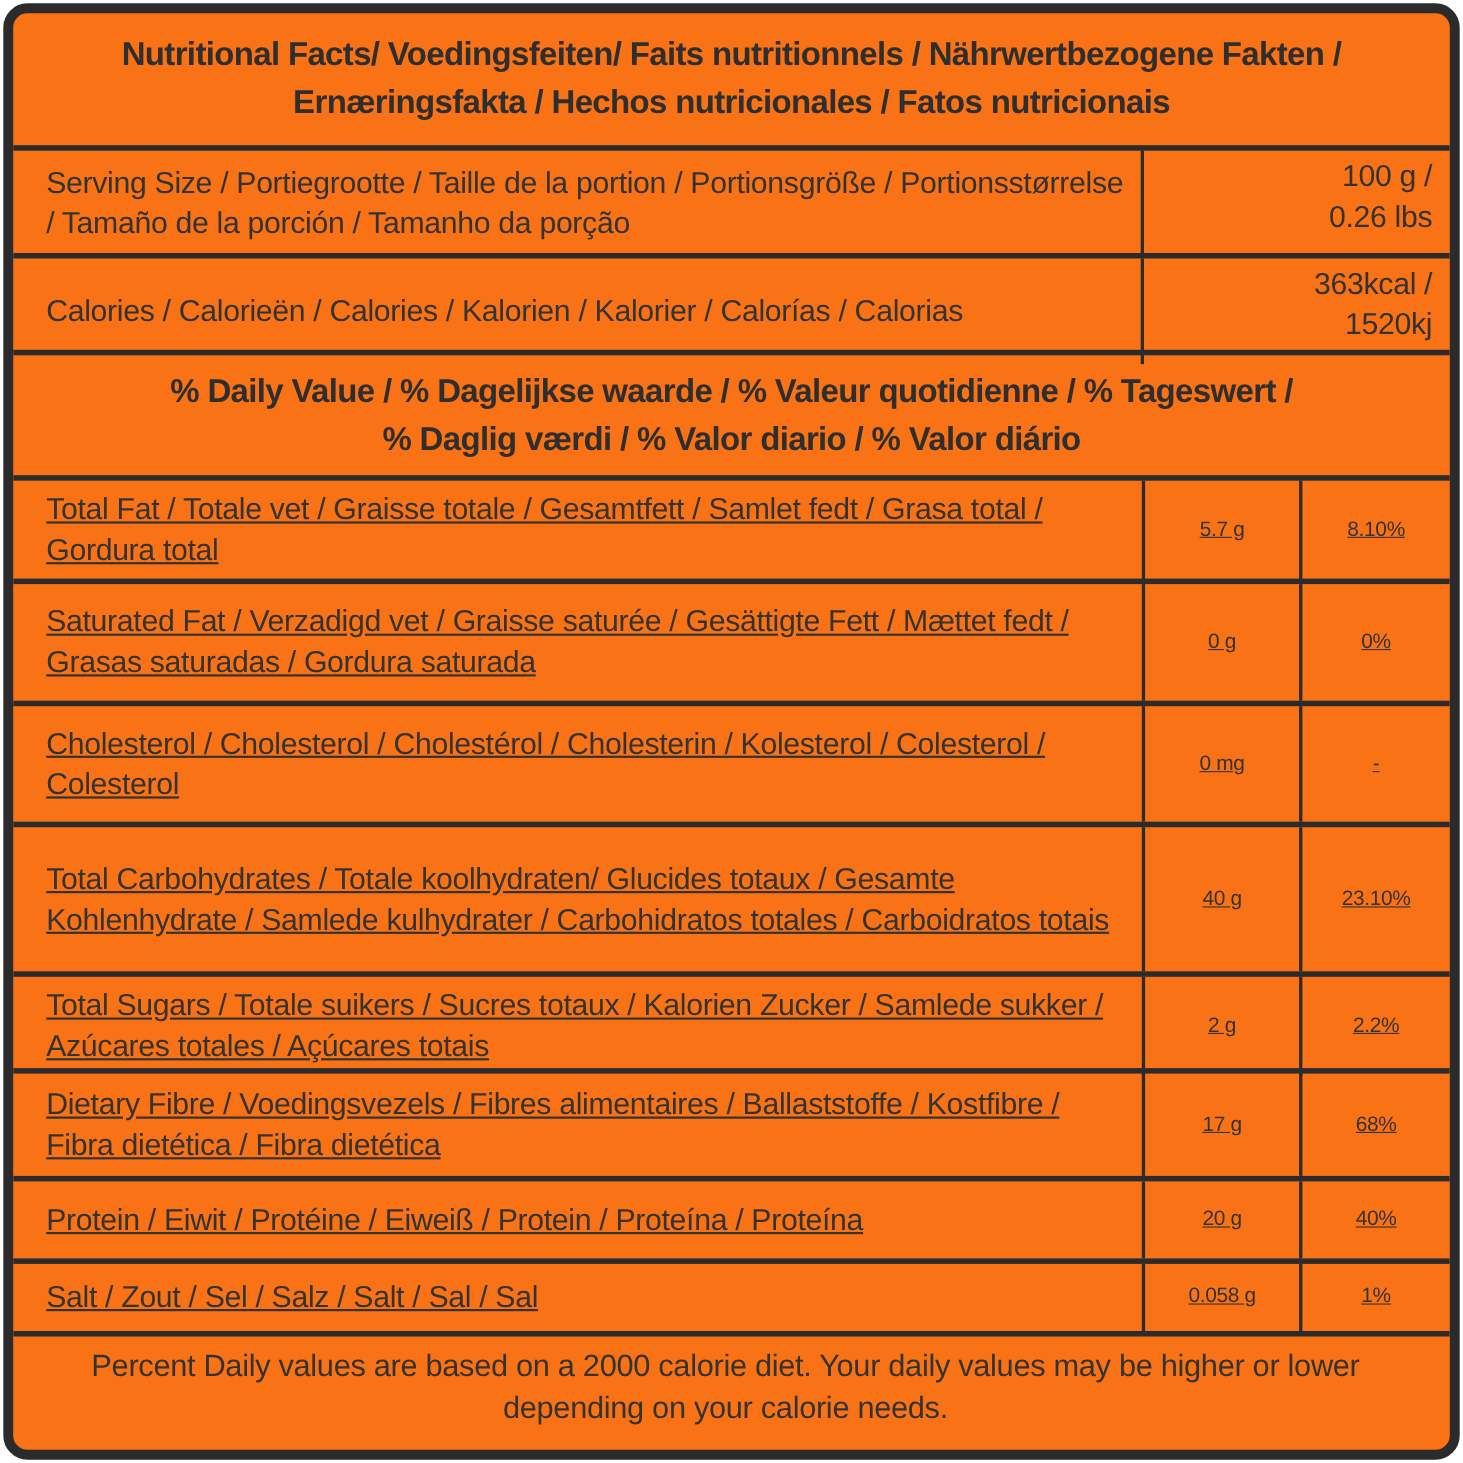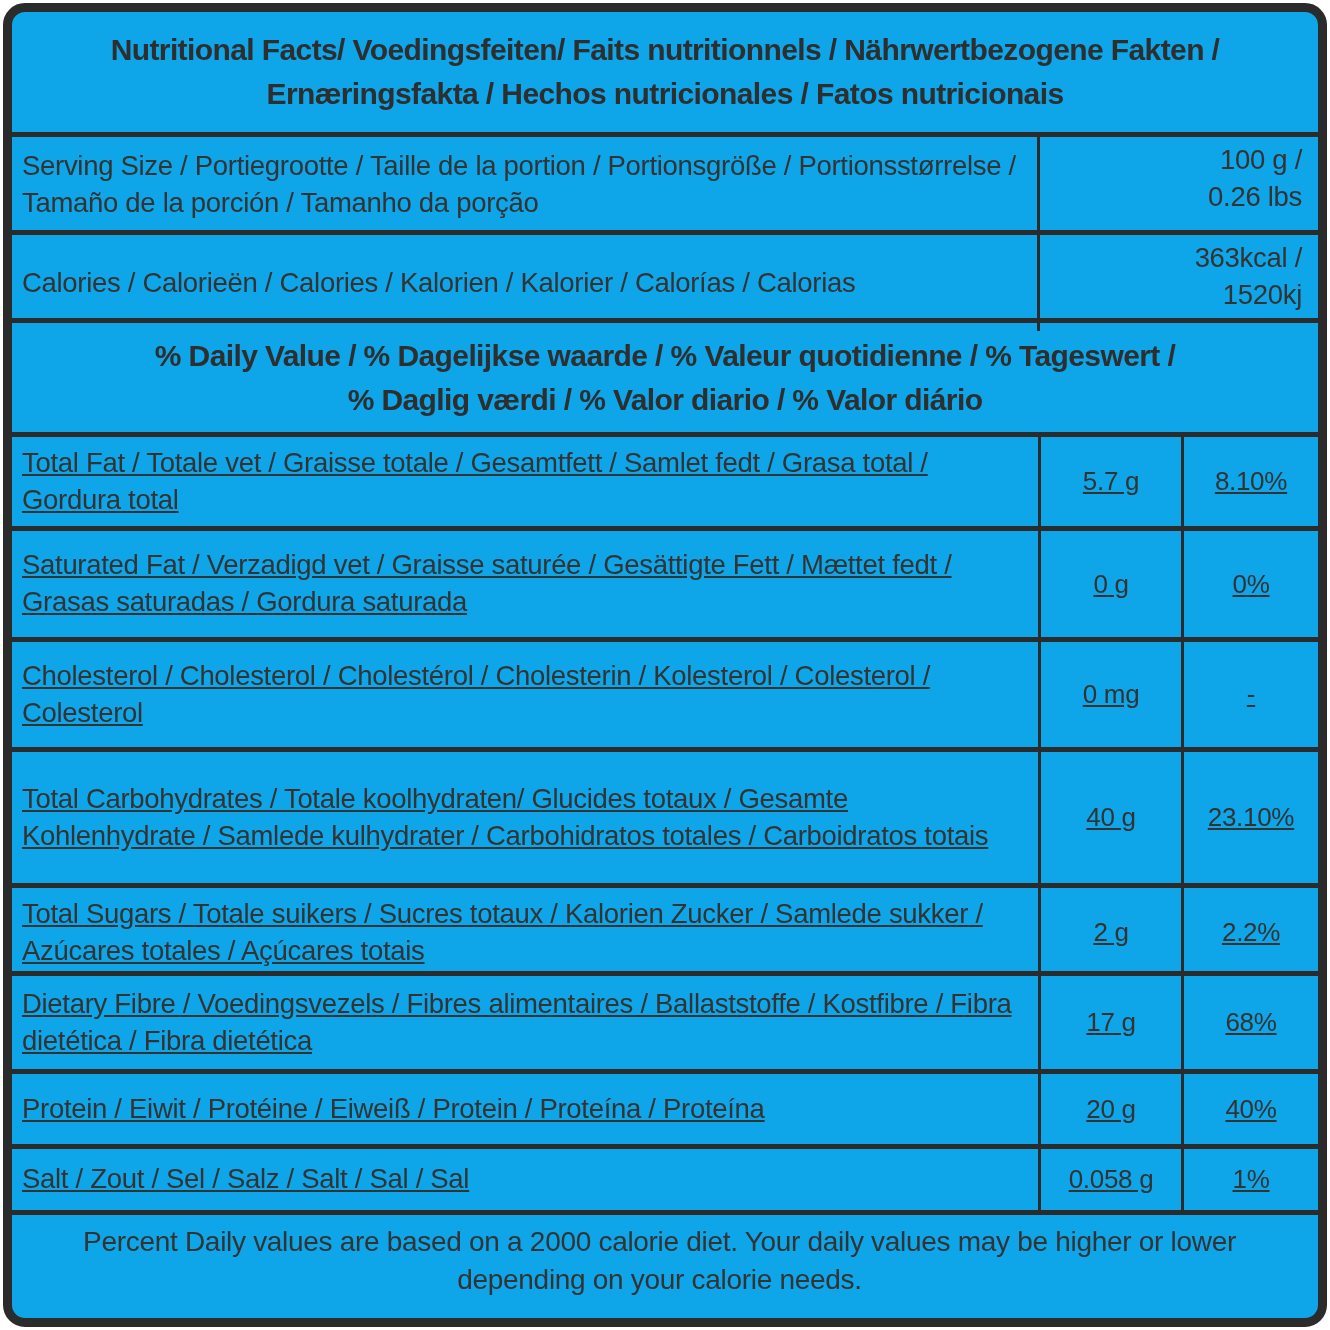--- a/index.html
+++ b/index.html
@@ -9,21 +9,21 @@
     height: 1330px;
     background: #ffffff;
     font-family: "Liberation Sans", "DejaVu Sans", sans-serif;
     color: #333333;
   }
   .card {
     box-sizing: border-box;
     margin: 3px;
     width: 1324px;
     height: 1324px;
-    background: #0ea5e9;
+    background: #f97316;
     border: 9px solid #2b2b2b;
     border-radius: 22px;
     overflow: hidden;
     display: grid;
     grid-template-rows: 119fr 98fr 88fr 113fr 94fr 110fr 110fr 135fr 88fr 97fr 75fr 65fr 108fr;
   }
   .card > * + * { border-top: 5px solid #2b2b2b; }
 
   .row { box-sizing: border-box; min-height: 0; }
 
@@ -49,21 +49,21 @@
     display: grid;
     grid-template-columns: 1fr 143px 137px;
     text-decoration: underline;
   }
 
   .cell { box-sizing: border-box; min-width: 0; }
 
   .label-cell {
     display: flex;
     align-items: center;
-    padding: 8px 14px 8px 10px;
+    padding: 8px 14px 8px 30px;
     font-size: 27.5px;
     line-height: 1.34;
     letter-spacing: -0.3px;
   }
 
   .value-cell-wide {
     border-left: 3px solid #2b2b2b;
     display: flex;
     flex-direction: column;
     justify-content: center;
@@ -74,21 +74,21 @@
     line-height: 1.35;
     letter-spacing: -0.3px;
   }
 
   .amount-cell, .percent-cell {
     border-left: 3px solid #2b2b2b;
     display: flex;
     align-items: center;
     justify-content: center;
     text-align: center;
-    font-size: 26px;
+    font-size: 19px;
     letter-spacing: -0.3px;
   }
 
   .dv-row {
     display: flex;
     flex-direction: column;
     justify-content: center;
     align-items: center;
     text-align: center;
     font-weight: bold;

